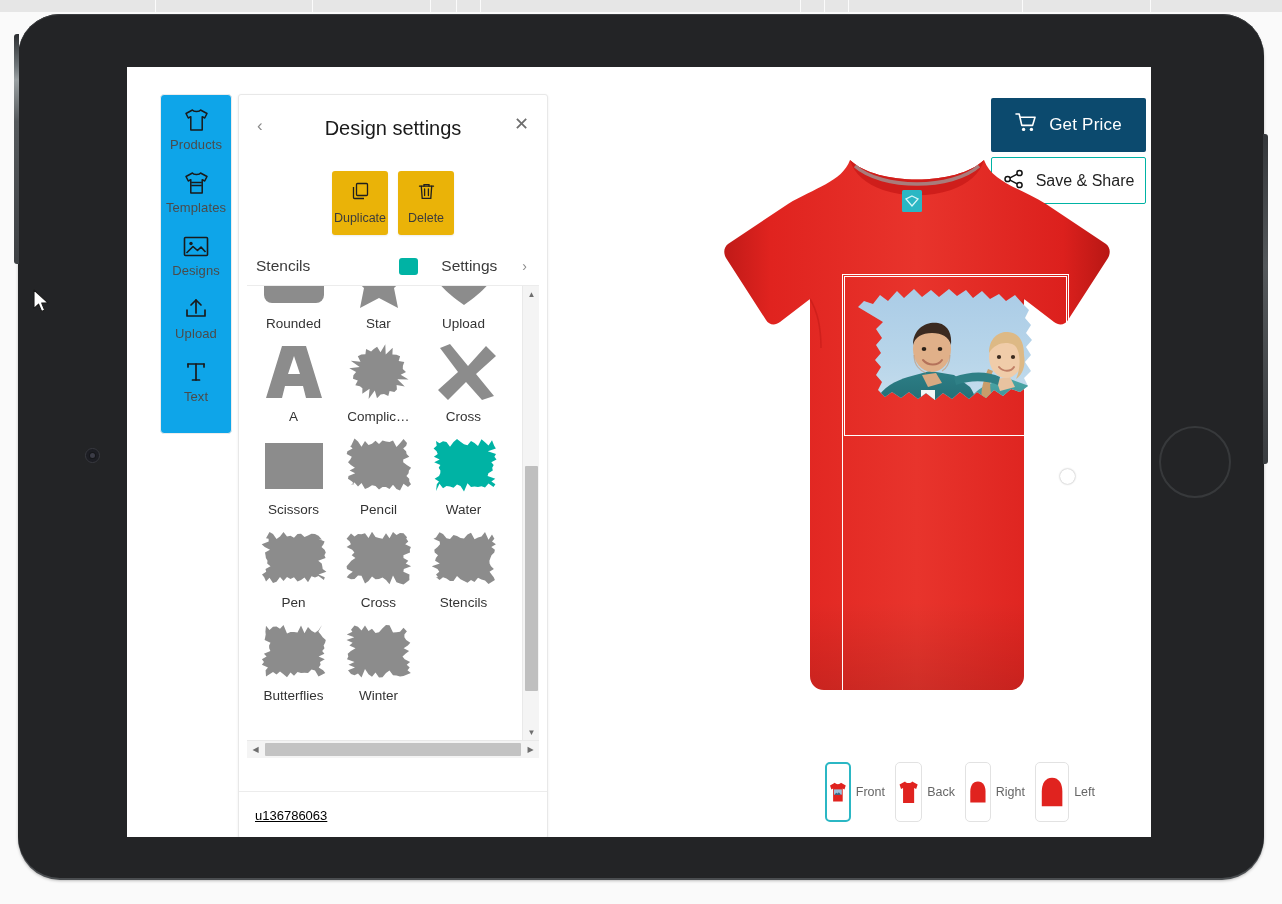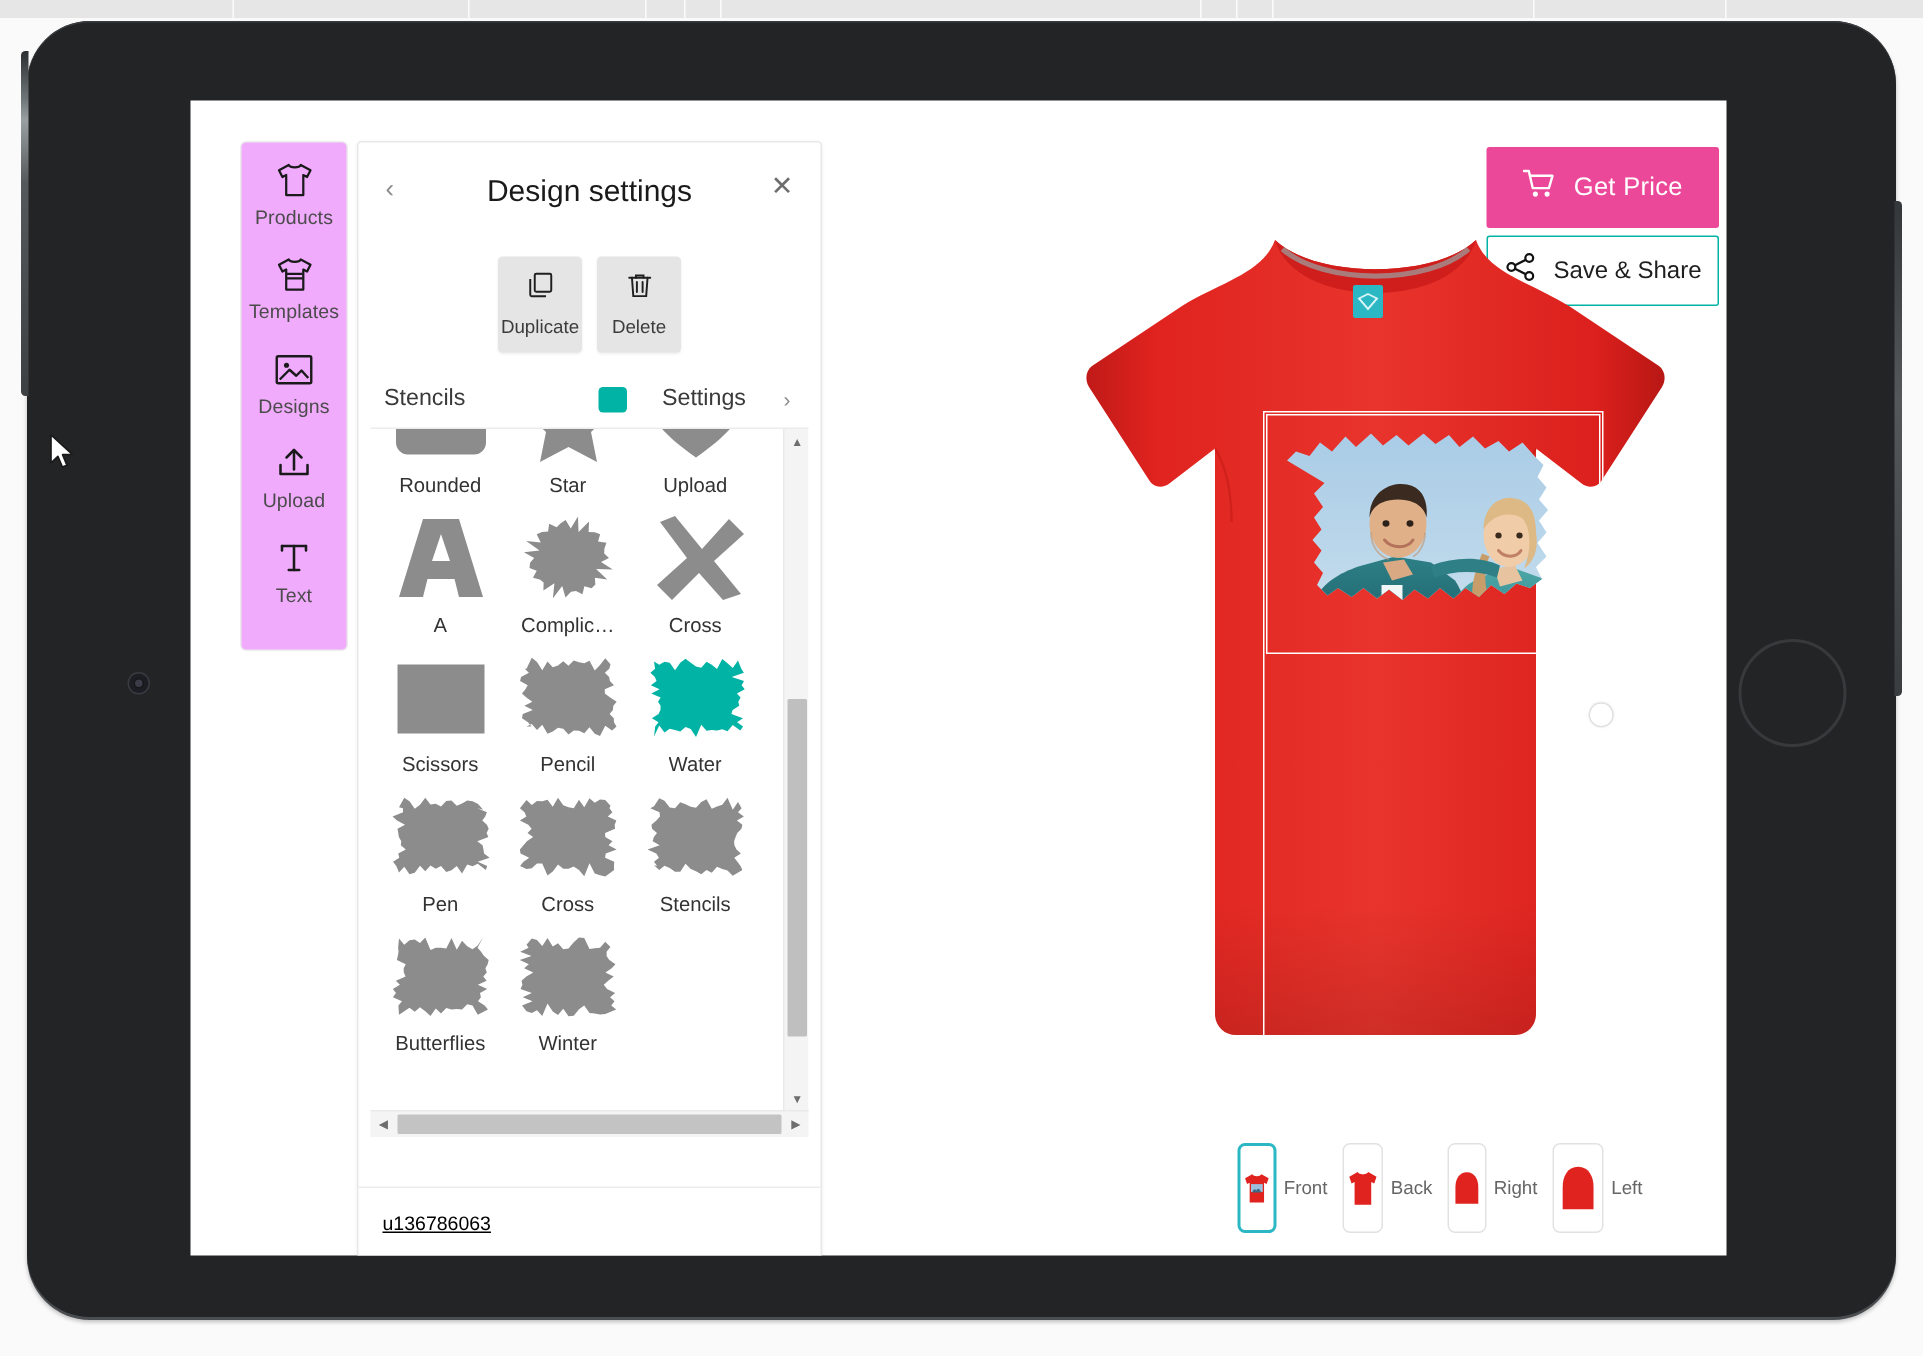--- a/index.html
+++ b/index.html
@@ -58,21 +58,21 @@
   .screen {
     position: absolute; left: 109px; top: 53px;
     width: 1024px; height: 770px; background: #ffffff;
     overflow: hidden;
   }
 
   
   .rail {
     position: absolute; left: 33px; top: 27px;
     width: 72px; height: 340px;
-    background: #f0abfc; border: 1px solid #ececec; border-radius: 4px;
+    background: #0ea5e9; border: 1px solid #ececec; border-radius: 4px;
     display: flex; flex-direction: column; align-items: center;
     padding-top: 11px; gap: 17px;
   }
   .rail-item {
     width: 72px; display: flex; flex-direction: column;
     align-items: center; gap: 3px; cursor: pointer;
   }
   .rail-item .lbl { font-size: 13px; color: #4b4b4b; letter-spacing: .1px; }
   .rail-ico { height: 28px; display: flex; align-items: center; }
 
@@ -92,21 +92,21 @@
   .head-back {
     position: absolute; left: 18px; top: 22px;
     font-size: 17px; color: #8a8a8a; cursor: pointer; line-height: 1;
   }
   .head-close {
     position: absolute; right: 18px; top: 20px;
     font-size: 18px; color: #6e6e6e; cursor: pointer; line-height: 1;
   }
   .action-row { display: flex; justify-content: center; gap: 10px; margin-top: 10px; }
   .action-btn {
-    width: 56px; height: 64px; border-radius: 3px; background: #e5e5e5;
+    width: 56px; height: 64px; border-radius: 3px; background: #eab308;
     display: flex; flex-direction: column; align-items: center;
     justify-content: center; gap: 6px; cursor: pointer;
     box-shadow: 0 1px 2px rgba(0,0,0,.08);
   }
   .action-btn .lbl { font-size: 12.5px; color: #3c3c3c; }
 
   .stencil-bar {
     display: flex; align-items: center; justify-content: space-between;
     padding: 22px 20px 10px 17px;
   }
@@ -175,21 +175,21 @@
 
   .panel-foot {
     margin-top: auto; border-top: 1px solid #ececec;
     height: 47px; display: flex; align-items: center; padding-left: 16px;
   }
   .panel-foot .id { font-size: 13px; color: #000000; text-decoration: underline; }
 
   
   .btn-getprice {
     position: absolute; left: 864px; top: 31px;
-    width: 155px; height: 54px; background: #ec4899; color: #fff;
+    width: 155px; height: 54px; background: #0c4a6e; color: #fff;
     border: none; border-radius: 2px; cursor: pointer;
     display: flex; align-items: center; justify-content: center; gap: 11px;
     font-size: 17px; letter-spacing: .2px;
   }
   .btn-saveshare {
     position: absolute; left: 864px; top: 90px;
     width: 155px; height: 47px; background: #fff; color: #1f1f1f;
     border: 1px solid #00b3a4; border-radius: 2px; cursor: pointer;
     display: flex; align-items: center; justify-content: center; gap: 11px;
     font-size: 16px;

